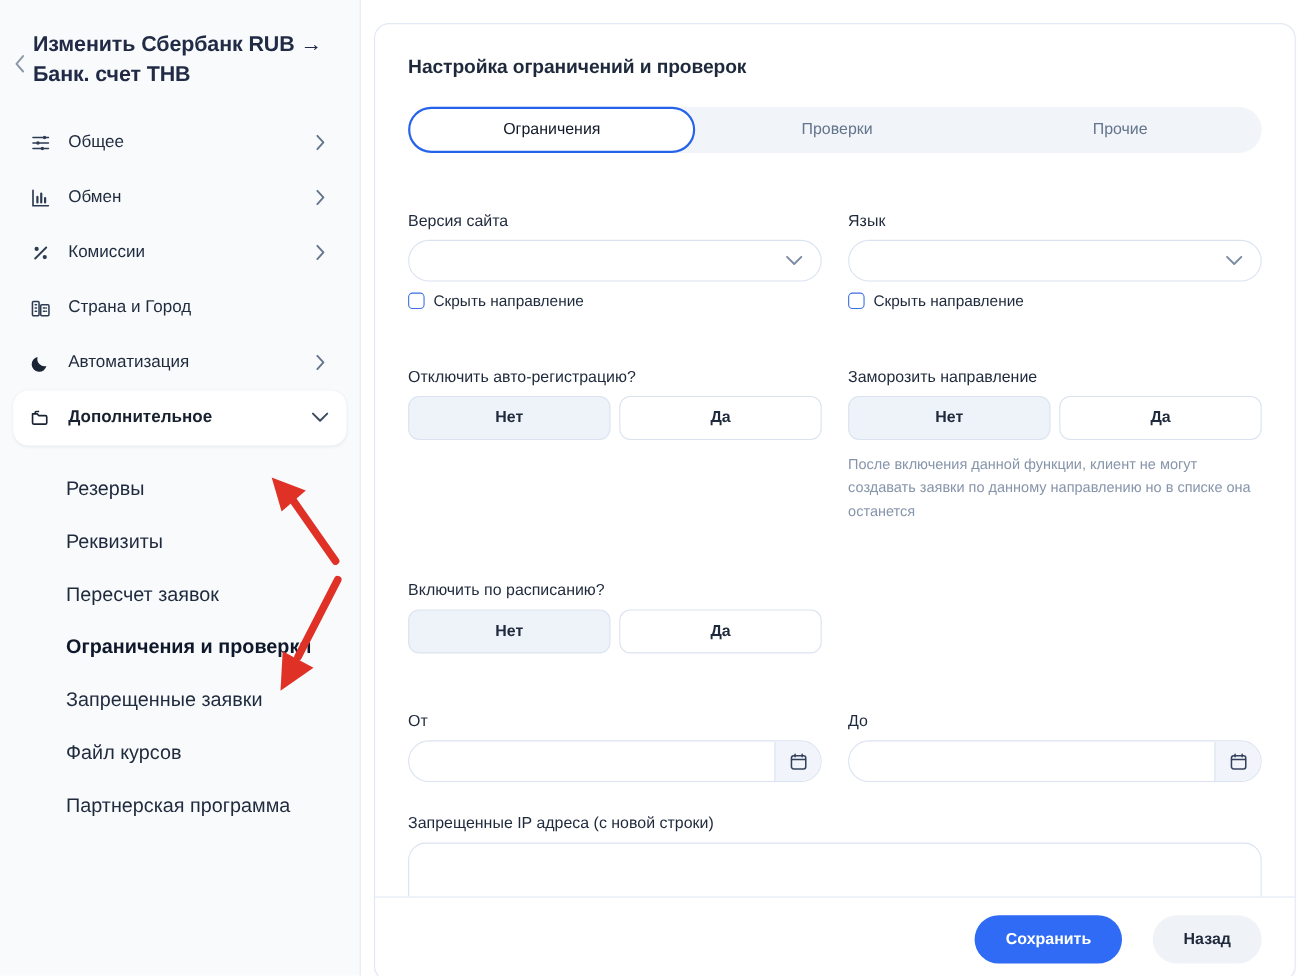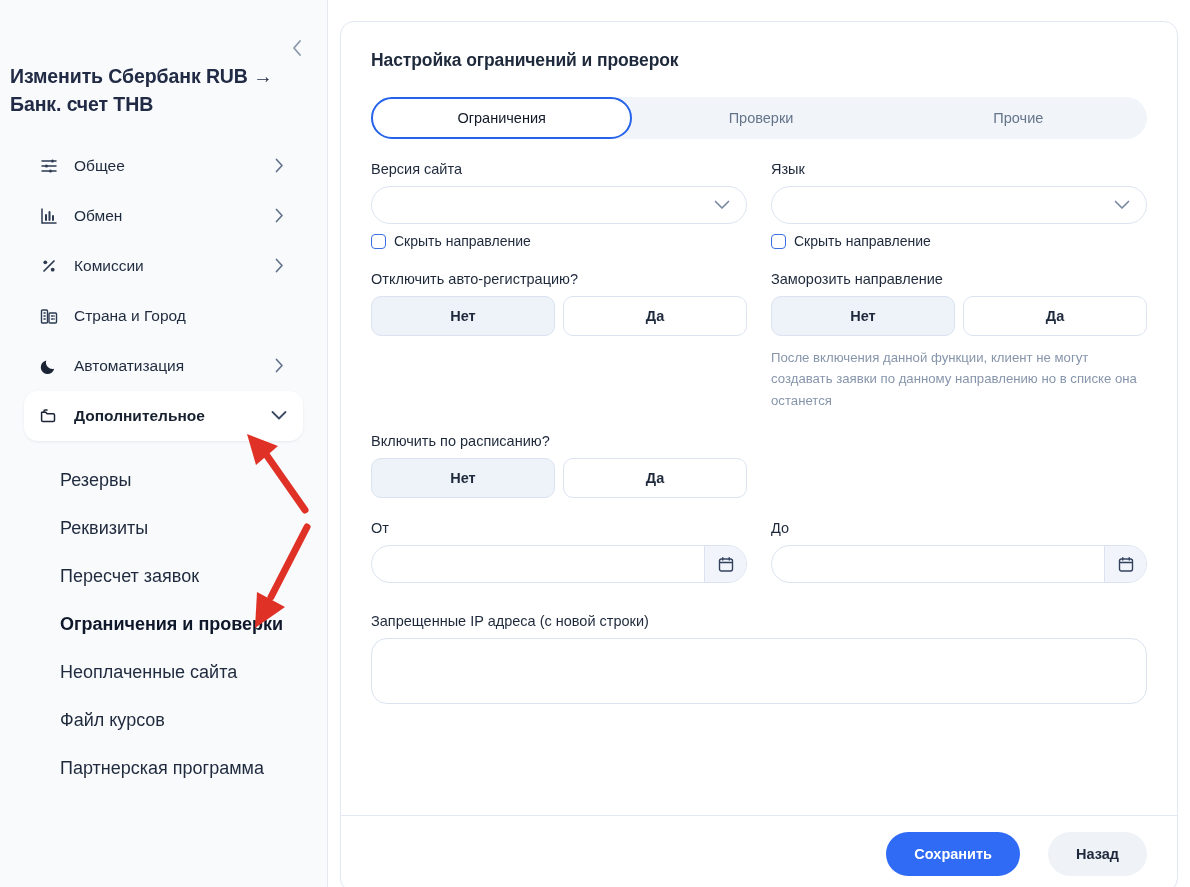--- a/index.html
+++ b/index.html
@@ -20,41 +20,40 @@
   .sidebar {
     width: 328px;
     height: 887px;
     background: #f8fafc;
     border-right: 1px solid #e6eaf0;
     position: relative;
     flex: none;
   }
   .side-head {
     display: flex;
-    align-items: flex-end;
+    align-items: center;
     padding: 26px 20px 0 8px;
-    flex-direction: column;
   }
   .back-chev {
     width: 20px; height: 28px;
     flex: none;
     display: flex; align-items: center; justify-content: center;
     margin-top: 8px;
   }
   .back-chev svg { display: block; }
   .side-title {
     font-size: 19.5px;
     font-weight: 700;
     line-height: 1.45;
     color: #222b45;
     letter-spacing: -0.1px;
     margin-left: 2px;
   }
 
-  .nav { margin-top: 22px; padding: 0 24px; }
+  .nav { margin-top: 22px; padding: 0 12px; }
   .nav-item {
     display: flex;
     align-items: center;
     height: 50px;
     padding: 0 16px 0 14px;
     border-radius: 14px;
     cursor: pointer;
   }
   .nav-item .ico {
     width: 22px; height: 22px;
@@ -157,20 +156,21 @@
     border: 2px solid #2563eb;
     color: #111827;
     font-weight: 400;
   }
 
   
   .grid {
     display: grid;
     grid-template-columns: 1fr 1fr;
     column-gap: 24px;
+    margin-top: 32px;
   }
   .field { margin-top: 22px; }
   .flabel {
     font-size: 14.5px;
     color: #1e293b;
     margin-bottom: 9px;
     display: block;
   }
   .select {
     height: 38px;
@@ -406,21 +406,21 @@
             </svg>
         </span>
       </div>
     </nav>
 
     <div class="subnav">
       <div class="sub-item">Резервы</div>
       <div class="sub-item">Реквизиты</div>
       <div class="sub-item">Пересчет заявок</div>
       <div class="sub-item current">Ограничения и проверки</div>
-      <div class="sub-item">Неоплаченные сайта</div>
+      <div class="sub-item">Запрещенные заявки</div>
       <div class="sub-item">Файл курсов</div>
       <div class="sub-item">Партнерская программа</div>
     </div>
 
     <svg class="arrows" viewBox="0 0 328 887">
       <g>
         <path d="M305 510 L263 450" stroke="#e03127" stroke-width="7" stroke-linecap="round"></path>
         <path d="M247 434 L278 446 L256 465 Z" fill="#e03127"></path>
       </g>
       <g>

